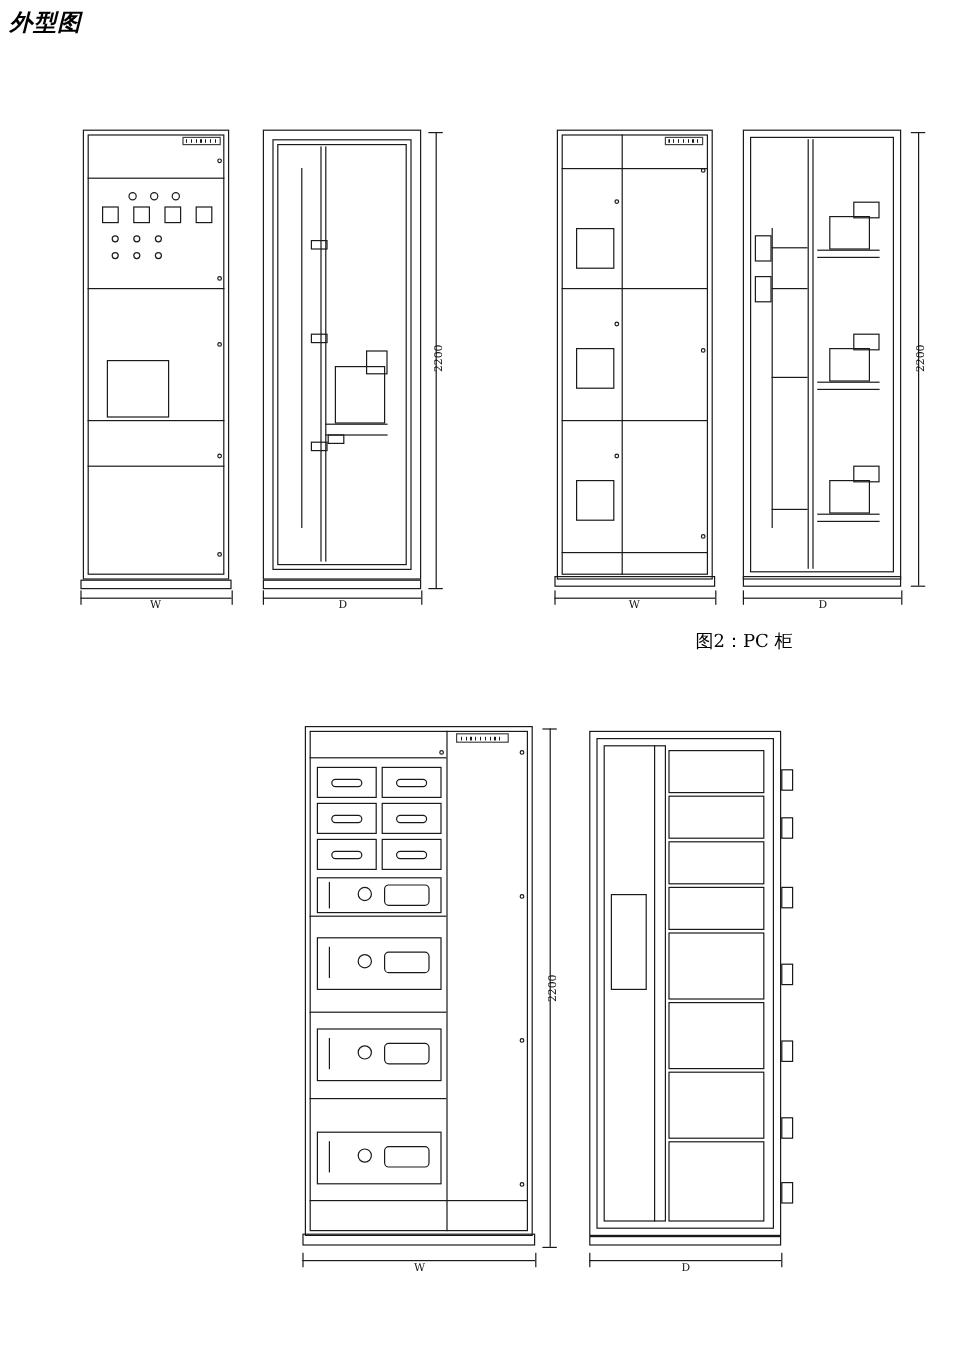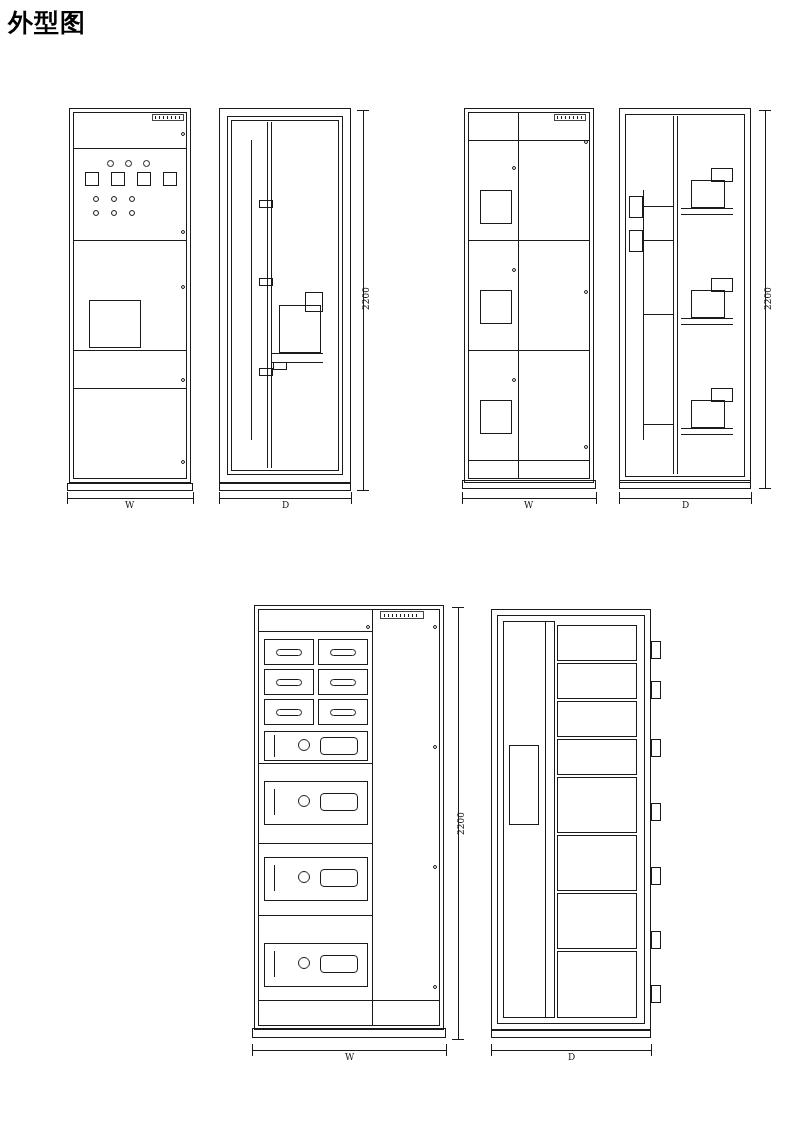--- a/index.html
+++ b/index.html
@@ -7,24 +7,25 @@
     width:800px;height:1123px;
     background:#ffffff;
     font-family:"Liberation Sans", sans-serif;
     color:#000;
     position:relative;
     overflow:hidden;
   }
   .page-title{
     position:absolute;
     left:8px; top:6px;
-    font-size:25px;
+    font-size:19px;
     font-weight:bold;
     letter-spacing:1px;
     font-family:"DejaVu Sans", sans-serif;
+    font-style:italic;
   }
 
   
   .figure{position:absolute;}
   .caption{
     position:absolute;
     text-align:center;
     font-size:15px;
     font-family:"DejaVu Serif", serif;
     white-space:nowrap;
@@ -211,20 +212,21 @@
     <div class="ln v" style="left:4px;top:392px;height:12px;"></div>
     <div class="ln v" style="left:136px;top:392px;height:12px;"></div>
     <div class="dimlabel" style="left:67px;top:400px;">D</div>
 
     <div class="ln v" style="left:150px;top:10px;height:378px;"></div>
     <div class="ln h" style="left:144px;top:10px;width:12px;"></div>
     <div class="ln h" style="left:144px;top:388px;width:12px;"></div>
     <div class="dimlabel vert" style="left:148px;top:210px;">2200</div>
   </div>
 
+  <div class="caption" style="left:50px;top:425px;width:240px;">图2：PC 柜</div>
 </div>
 
 <div class="figure" style="left:240px;top:595px;width:460px;height:500px;">
 
   <div style="position:absolute;left:0;top:0;width:230px;height:470px;">
     <div class="box" style="left:14px;top:10px;width:190px;height:425px;"></div>
     <div class="box" style="left:18px;top:14px;width:182px;height:417px;"></div>
 
     <div class="thin" style="left:140px;top:16px;width:44px;height:8px;"></div>
     <div class="hatch" style="left:144px;top:19px;width:36px;height:3px;"></div>

